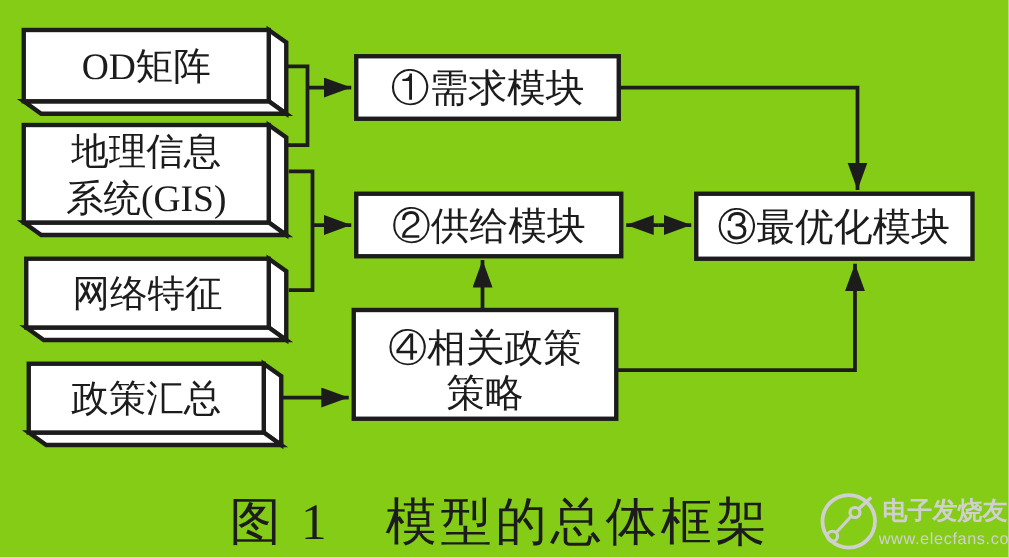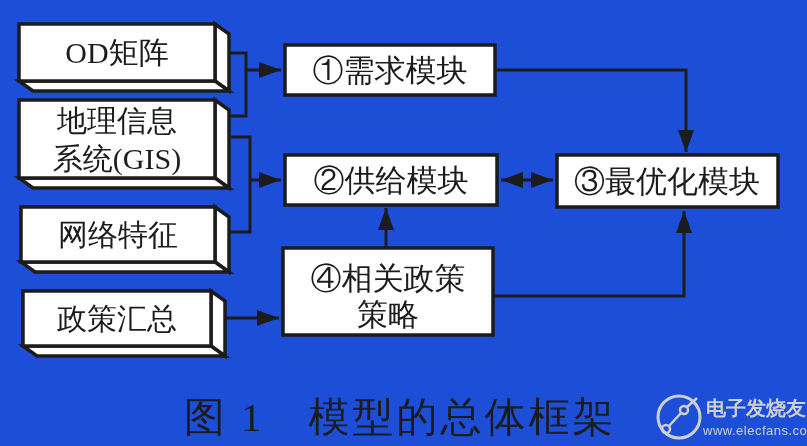--- a/index.html
+++ b/index.html
@@ -1,20 +1,20 @@
 <!DOCTYPE html>
 <html><head>
 <meta charset="utf-8">
 <style>
   html, body { margin: 0; padding: 0; background: #ffffff; }
   .canvas {
     position: relative;
     width: 807px;
     height: 446px;
-    background: #1d4ed8;
+    background: #84cc16;
     overflow: hidden;
     font-family: "Liberation Serif", serif;
   }
   svg text {
     font-family: "Liberation Serif", serif;
     fill: #1c1c1c;
   }
   .box-label { font-size: 30px; }
   .module-label { font-size: 31px; }
   .caption-text { font-size: 41px; letter-spacing: 3px; }

